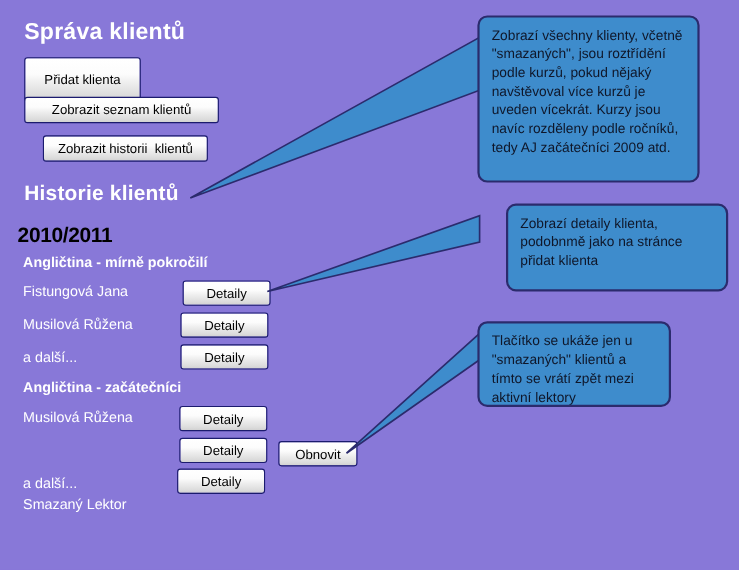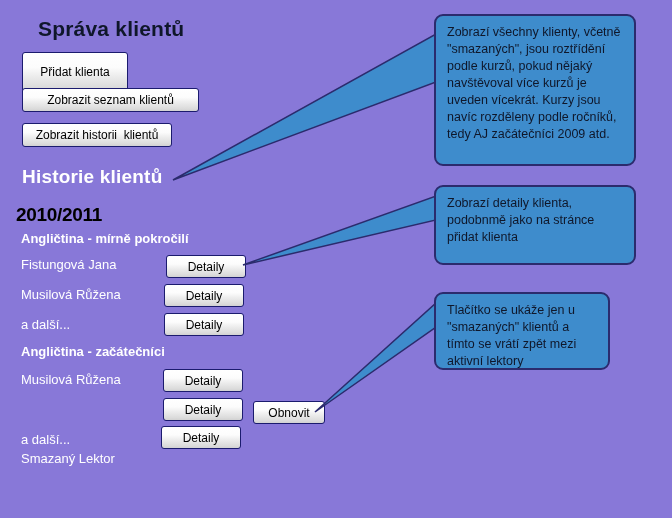--- a/index.html
+++ b/index.html
@@ -16,25 +16,25 @@
   }
   #page {
     position: relative;
     width: 672px;
     height: 518px;
   }
 
   
   .page-title {
     position: absolute;
-    left: 38px;
+    left: 22px;
     top: 17px;
     font-size: 21px;
     font-weight: bold;
-    color: #0f172a;
+    color: #ffffff;
     letter-spacing: 0.2px;
     white-space: pre;
   }
   .section-title {
     position: absolute;
     left: 22px;
     top: 166px;
     font-size: 19px;
     font-weight: bold;
     color: #ffffff;
@@ -85,41 +85,41 @@
     line-height: 1;
     display: flex;
     align-items: center;
     justify-content: center;
     white-space: pre;
     padding: 0;
   }
 
   .btn-add      { left: 22px;  top: 52px;  width: 106px; height: 40px; }
   .btn-list     { left: 22px;  top: 88px;  width: 177px; height: 24px; }
-  .btn-history  { left: 22px;  top: 123px; width: 150px; height: 24px; }
+  .btn-history  { left: 39px;  top: 123px; width: 150px; height: 24px; }
 
   .btn-detail   { width: 80px;  height: 23px; }
   .btn-refresh  { left: 253px; top: 401px; width: 72px; height: 23px; }
 
   
   .callout {
     position: absolute;
     box-sizing: border-box;
     background: #3e8ccc;
     border: 2px solid #2b2b6d;
     border-radius: 9px;
     color: #0f172a;
     font-size: 12.5px;
     line-height: 17px;
     padding: 8px 10px 8px 11px;
     z-index: 3;
     white-space: pre-line;
   }
   .callout-1 { left: 434px; top: 14px;  width: 202px; height: 152px; }
-  .callout-2 { left: 434px; top: 185px; width: 202px; height: 80px; }
+  .callout-2 { left: 460px; top: 185px; width: 202px; height: 80px; }
   .callout-3 { left: 434px; top: 292px; width: 176px; height: 78px; }
 
   
   #tails {
     position: absolute;
     left: 0;
     top: 0;
     width: 672px;
     height: 518px;
     z-index: 2;

